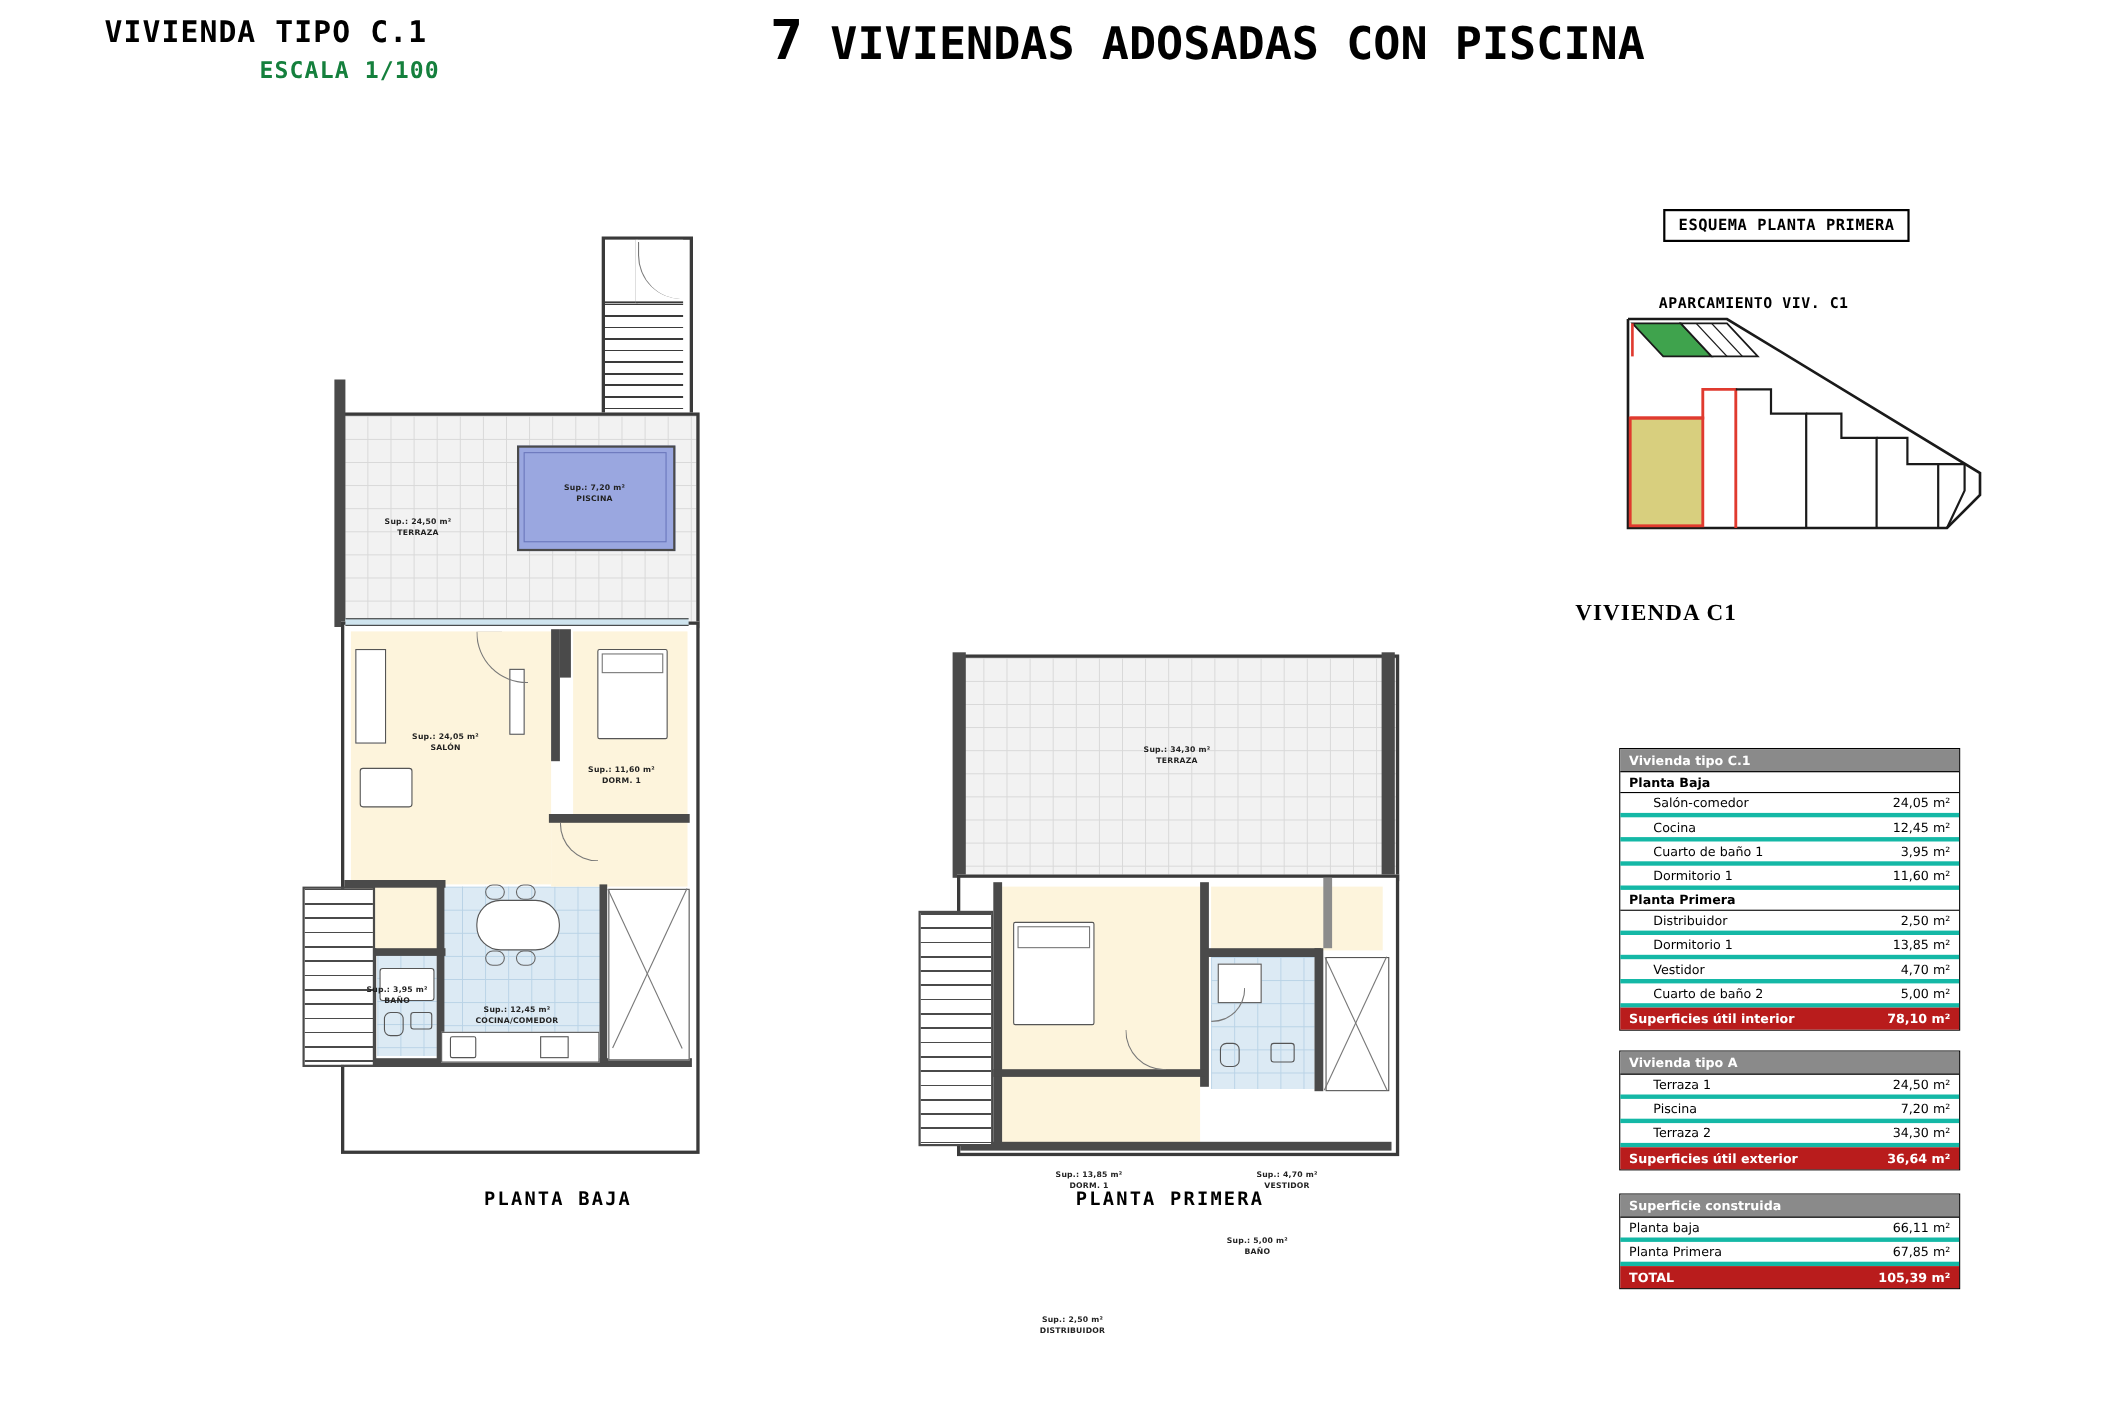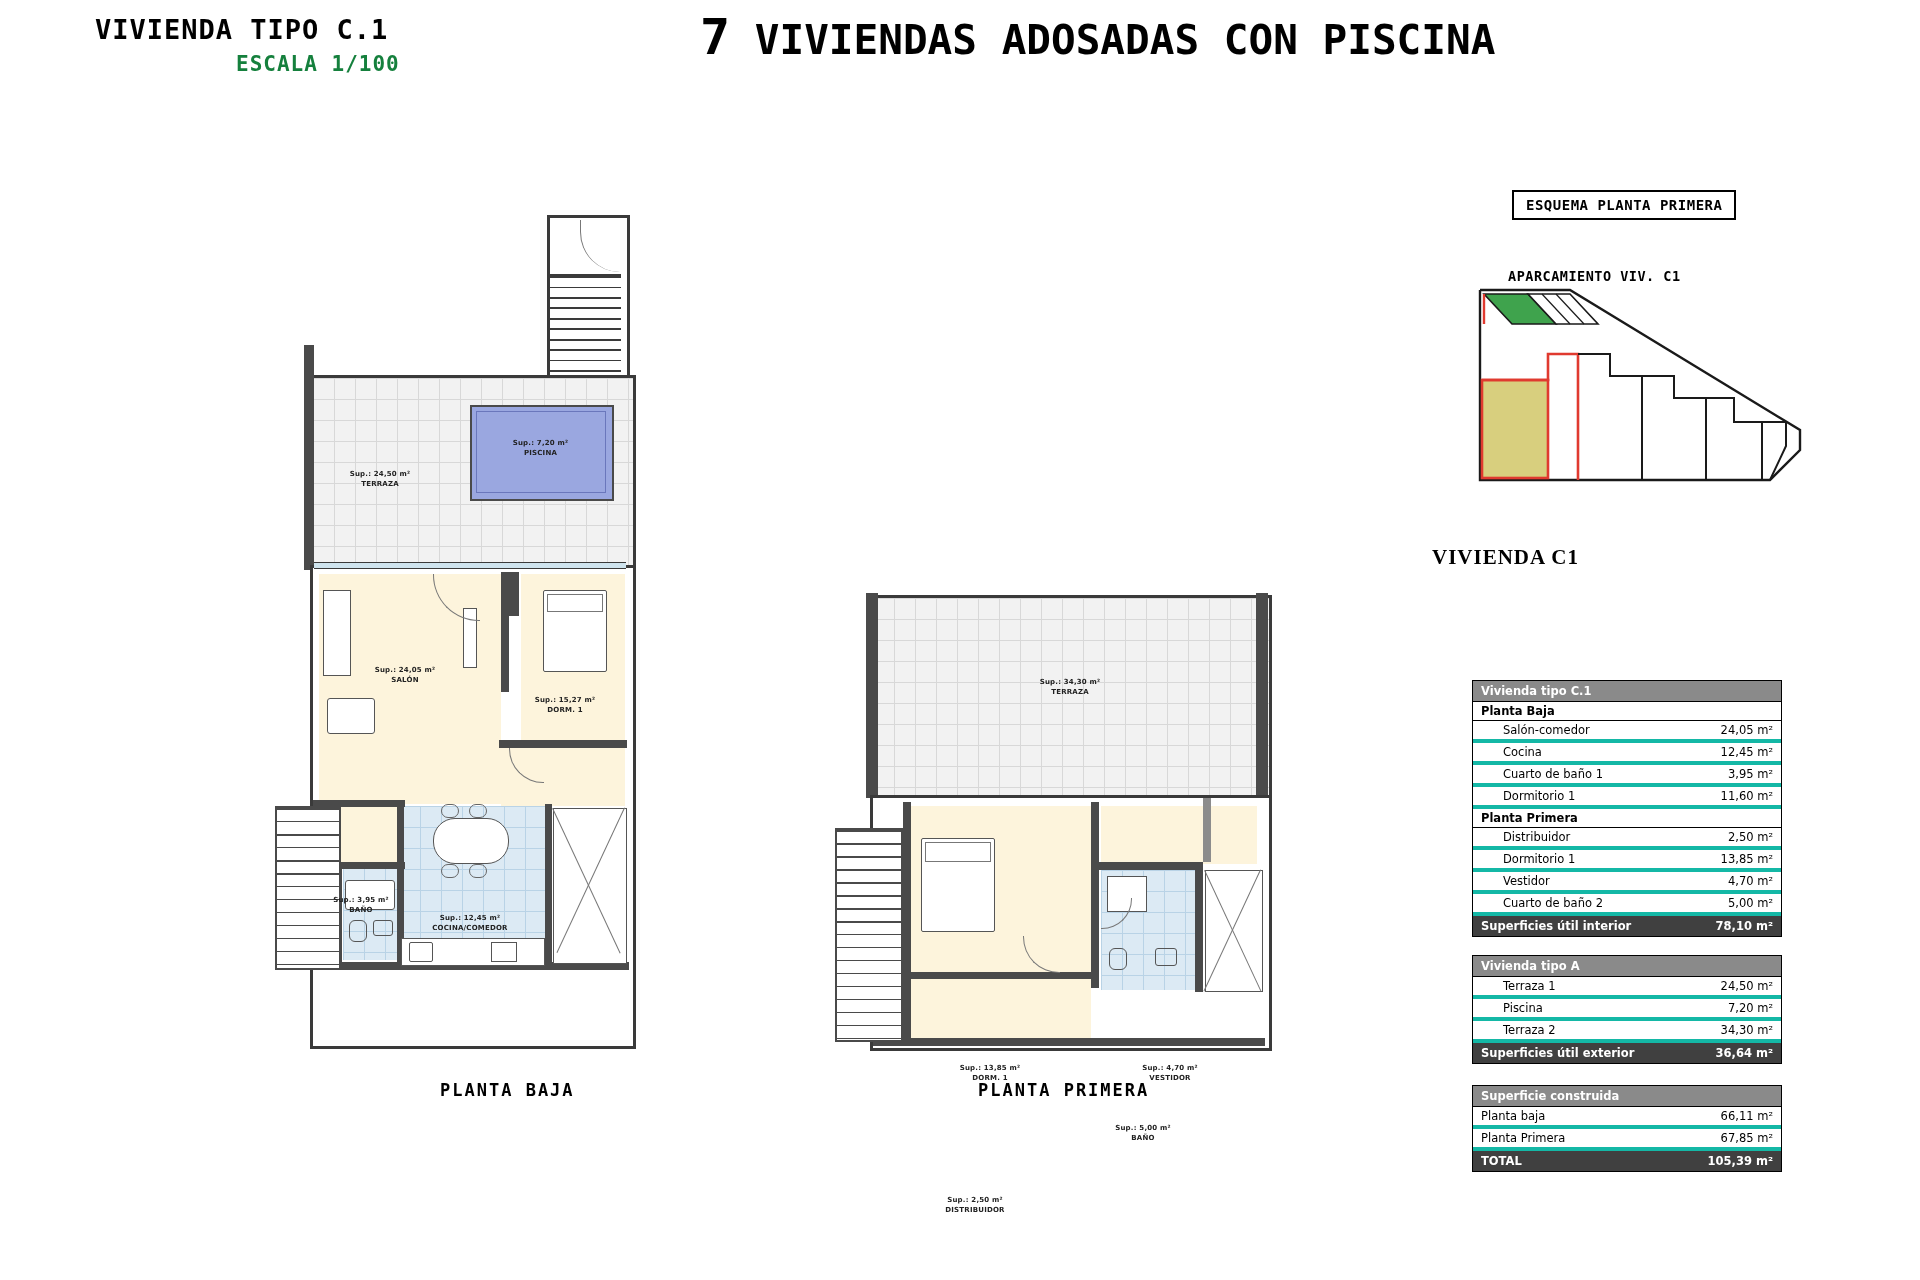--- a/index.html
+++ b/index.html
@@ -77,21 +77,21 @@
   .tbl .sub{
     font-weight:bold;padding:2px 8px;border-bottom:1px solid #000;
   }
   .tbl .row{
     display:flex;justify-content:space-between;
     padding:2px 8px 2px 30px;border-bottom:4px solid #14b8a6;
   }
   .tbl .row .v{text-align:right;min-width:62px;}
   .tbl .row.plain{padding-left:8px;}
   .tbl .tot{
-    background:#404040;color:#fff;font-weight:bold;
+    background:#b91c1c;color:#fff;font-weight:bold;
     display:flex;justify-content:space-between;padding:3px 8px;
   }
   .tbl .tot .v{text-align:right;}
 
   
   #esquema-title{
     position:absolute;border:2px solid #000;background:#fff;
     padding:5px 12px;font-family:"DejaVu Sans Mono", monospace;
     font-size:14px;font-weight:bold;letter-spacing:0.5px;
   }
@@ -190,21 +190,21 @@
     <div class="abs" style="left:196px;top:180px;width:34px;height:34px;border-left:1px solid #777;border-bottom:1px solid #777;border-radius:0 0 0 34px;"></div>
   </div>
 
   <div class="abs" style="left:4px;top:357px;width:312px;height:5px;background:#cfe4ee;border-top:1px solid #3a3a3a;border-bottom:1px solid #3a3a3a;"></div>
 
   <div class="abs lbl" style="left:40px;top:460px;width:110px;">
     <b>Sup.: 24,05 m²</b><br>
     <b>SALÓN</b>
   </div>
   <div class="abs lbl" style="left:200px;top:490px;width:110px;">
-    <b>Sup.: 15,27 m²</b><br>
+    <b>Sup.: 11,60 m²</b><br>
     <b>DORM. 1</b>
   </div>
   <div class="abs lbl" style="left:6px;top:690px;width:90px;">
     <b>Sup.: 3,95 m²</b><br>
     <b>BAÑO</b>
   </div>
   <div class="abs lbl" style="left:100px;top:708px;width:120px;">
     <b>Sup.: 12,45 m²</b><br>
     <b>COCINA/COMEDOR</b>
   </div>

